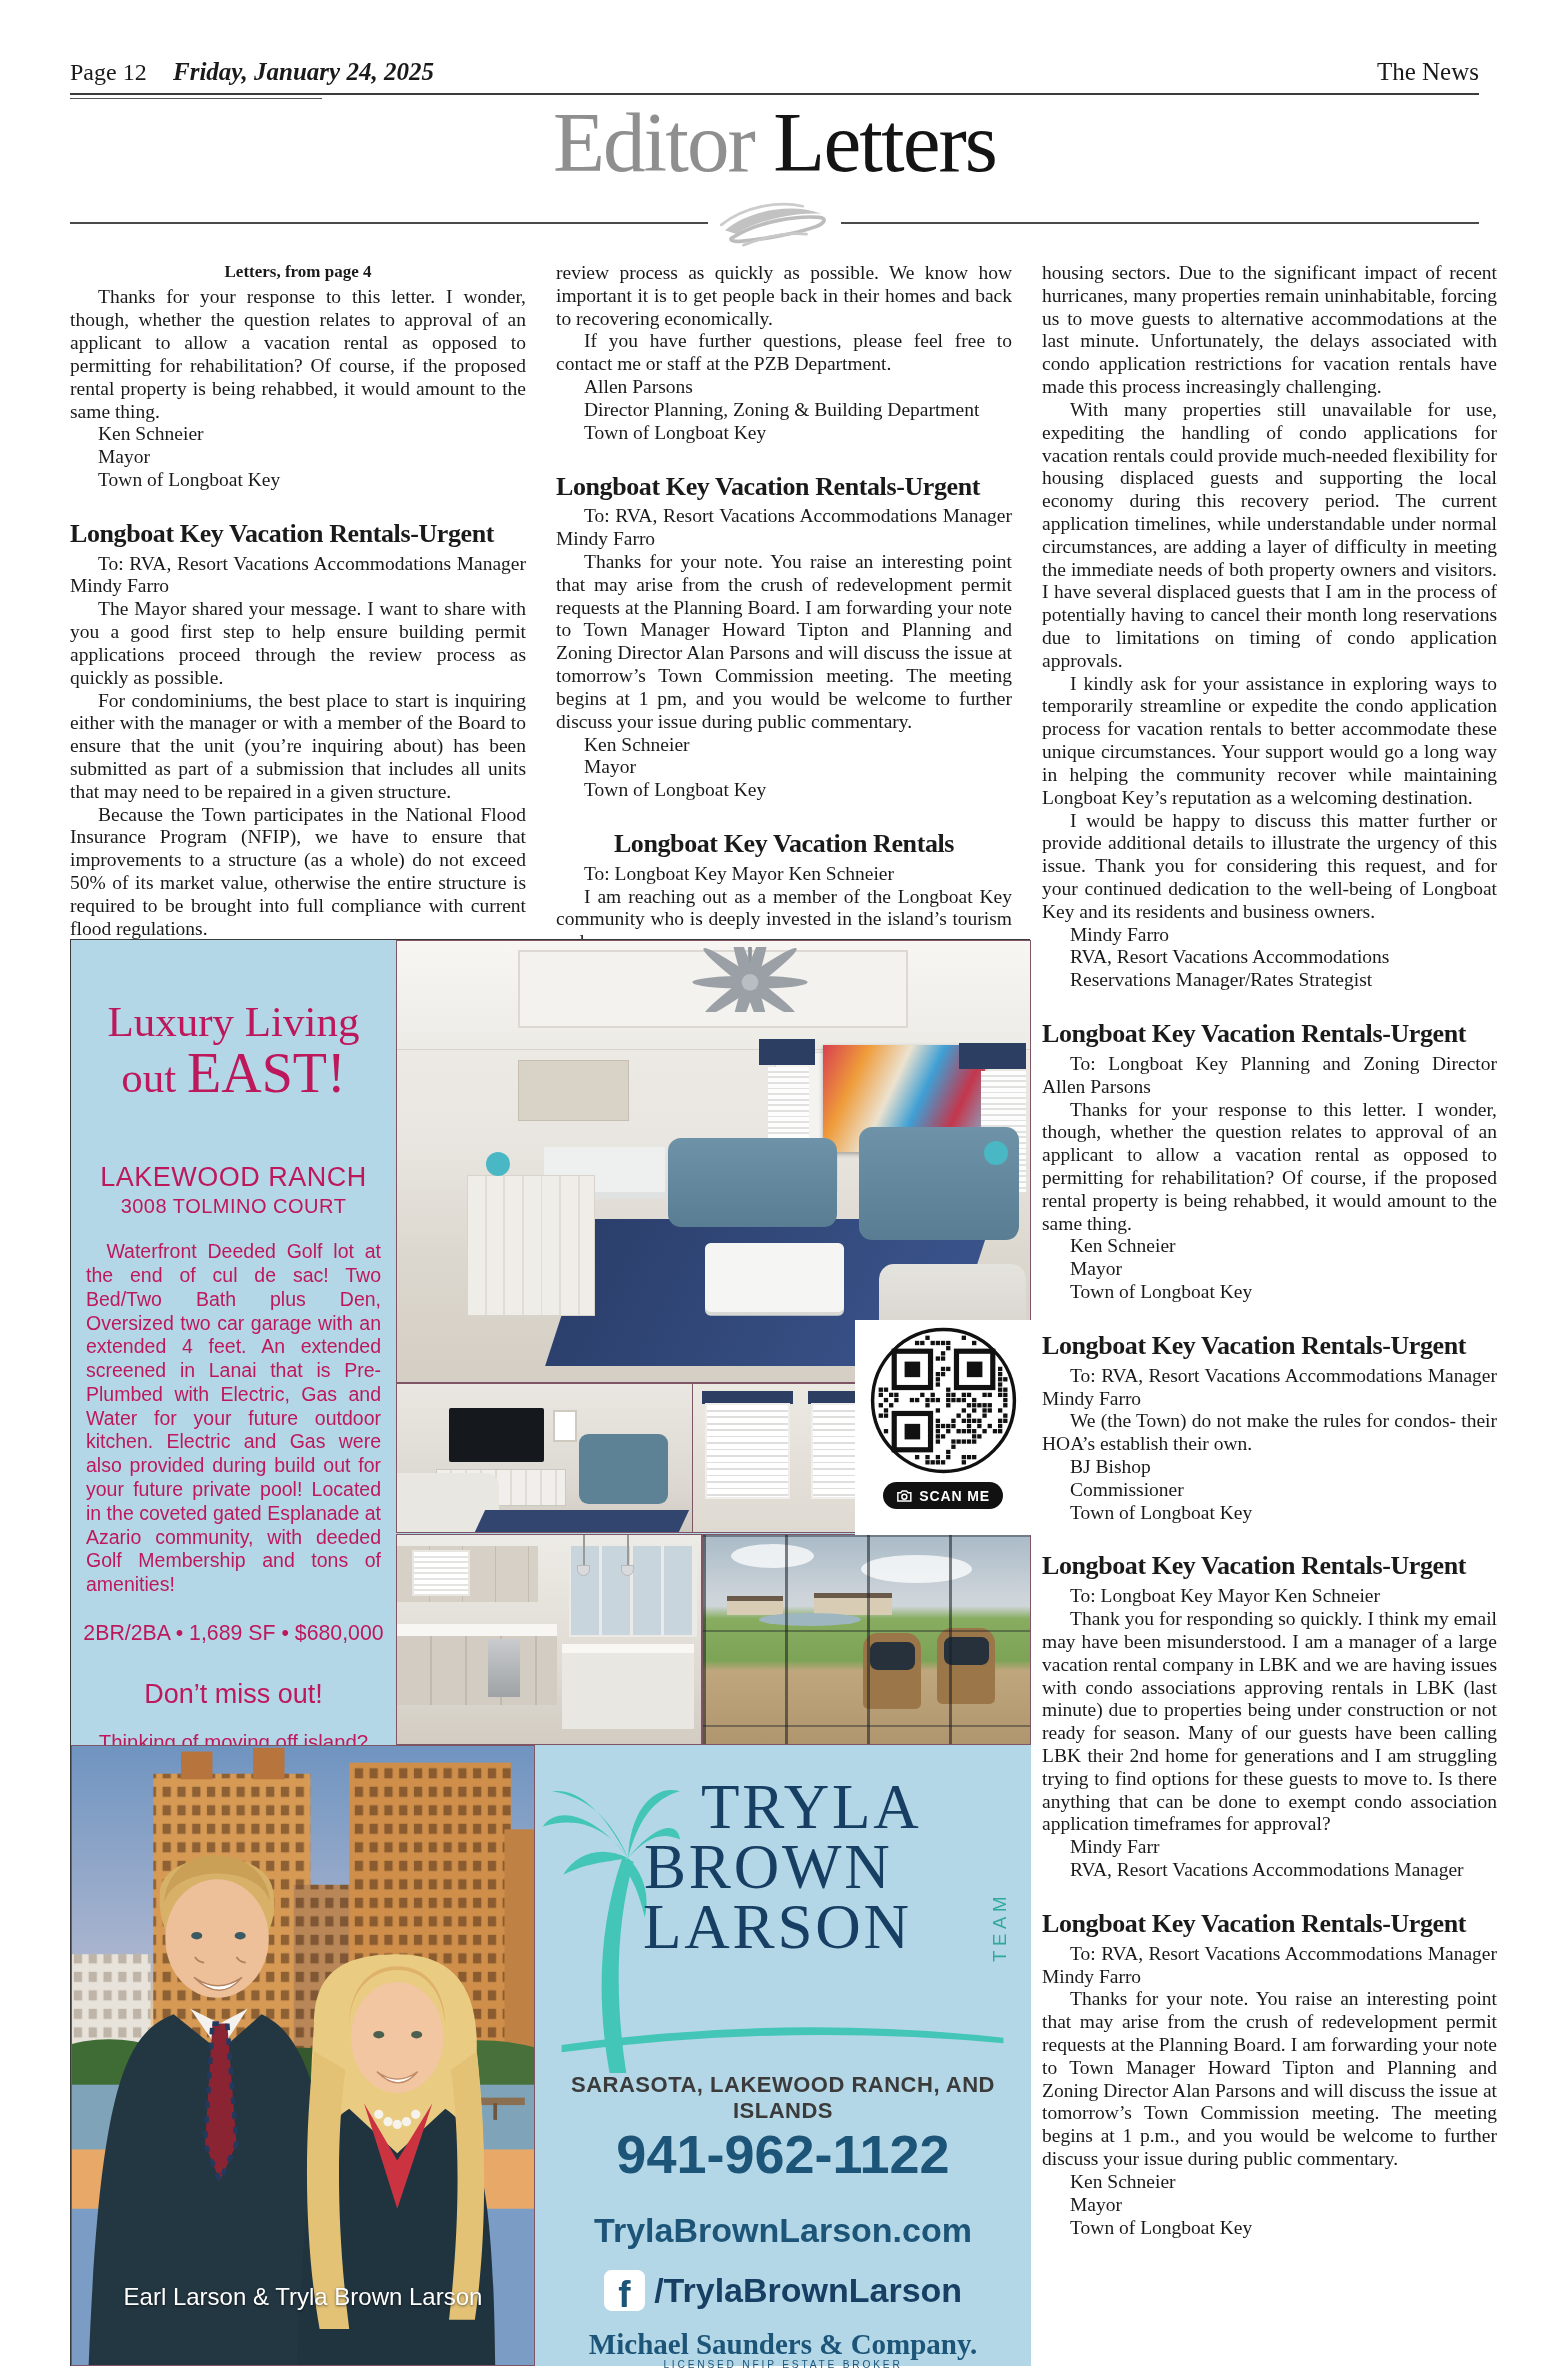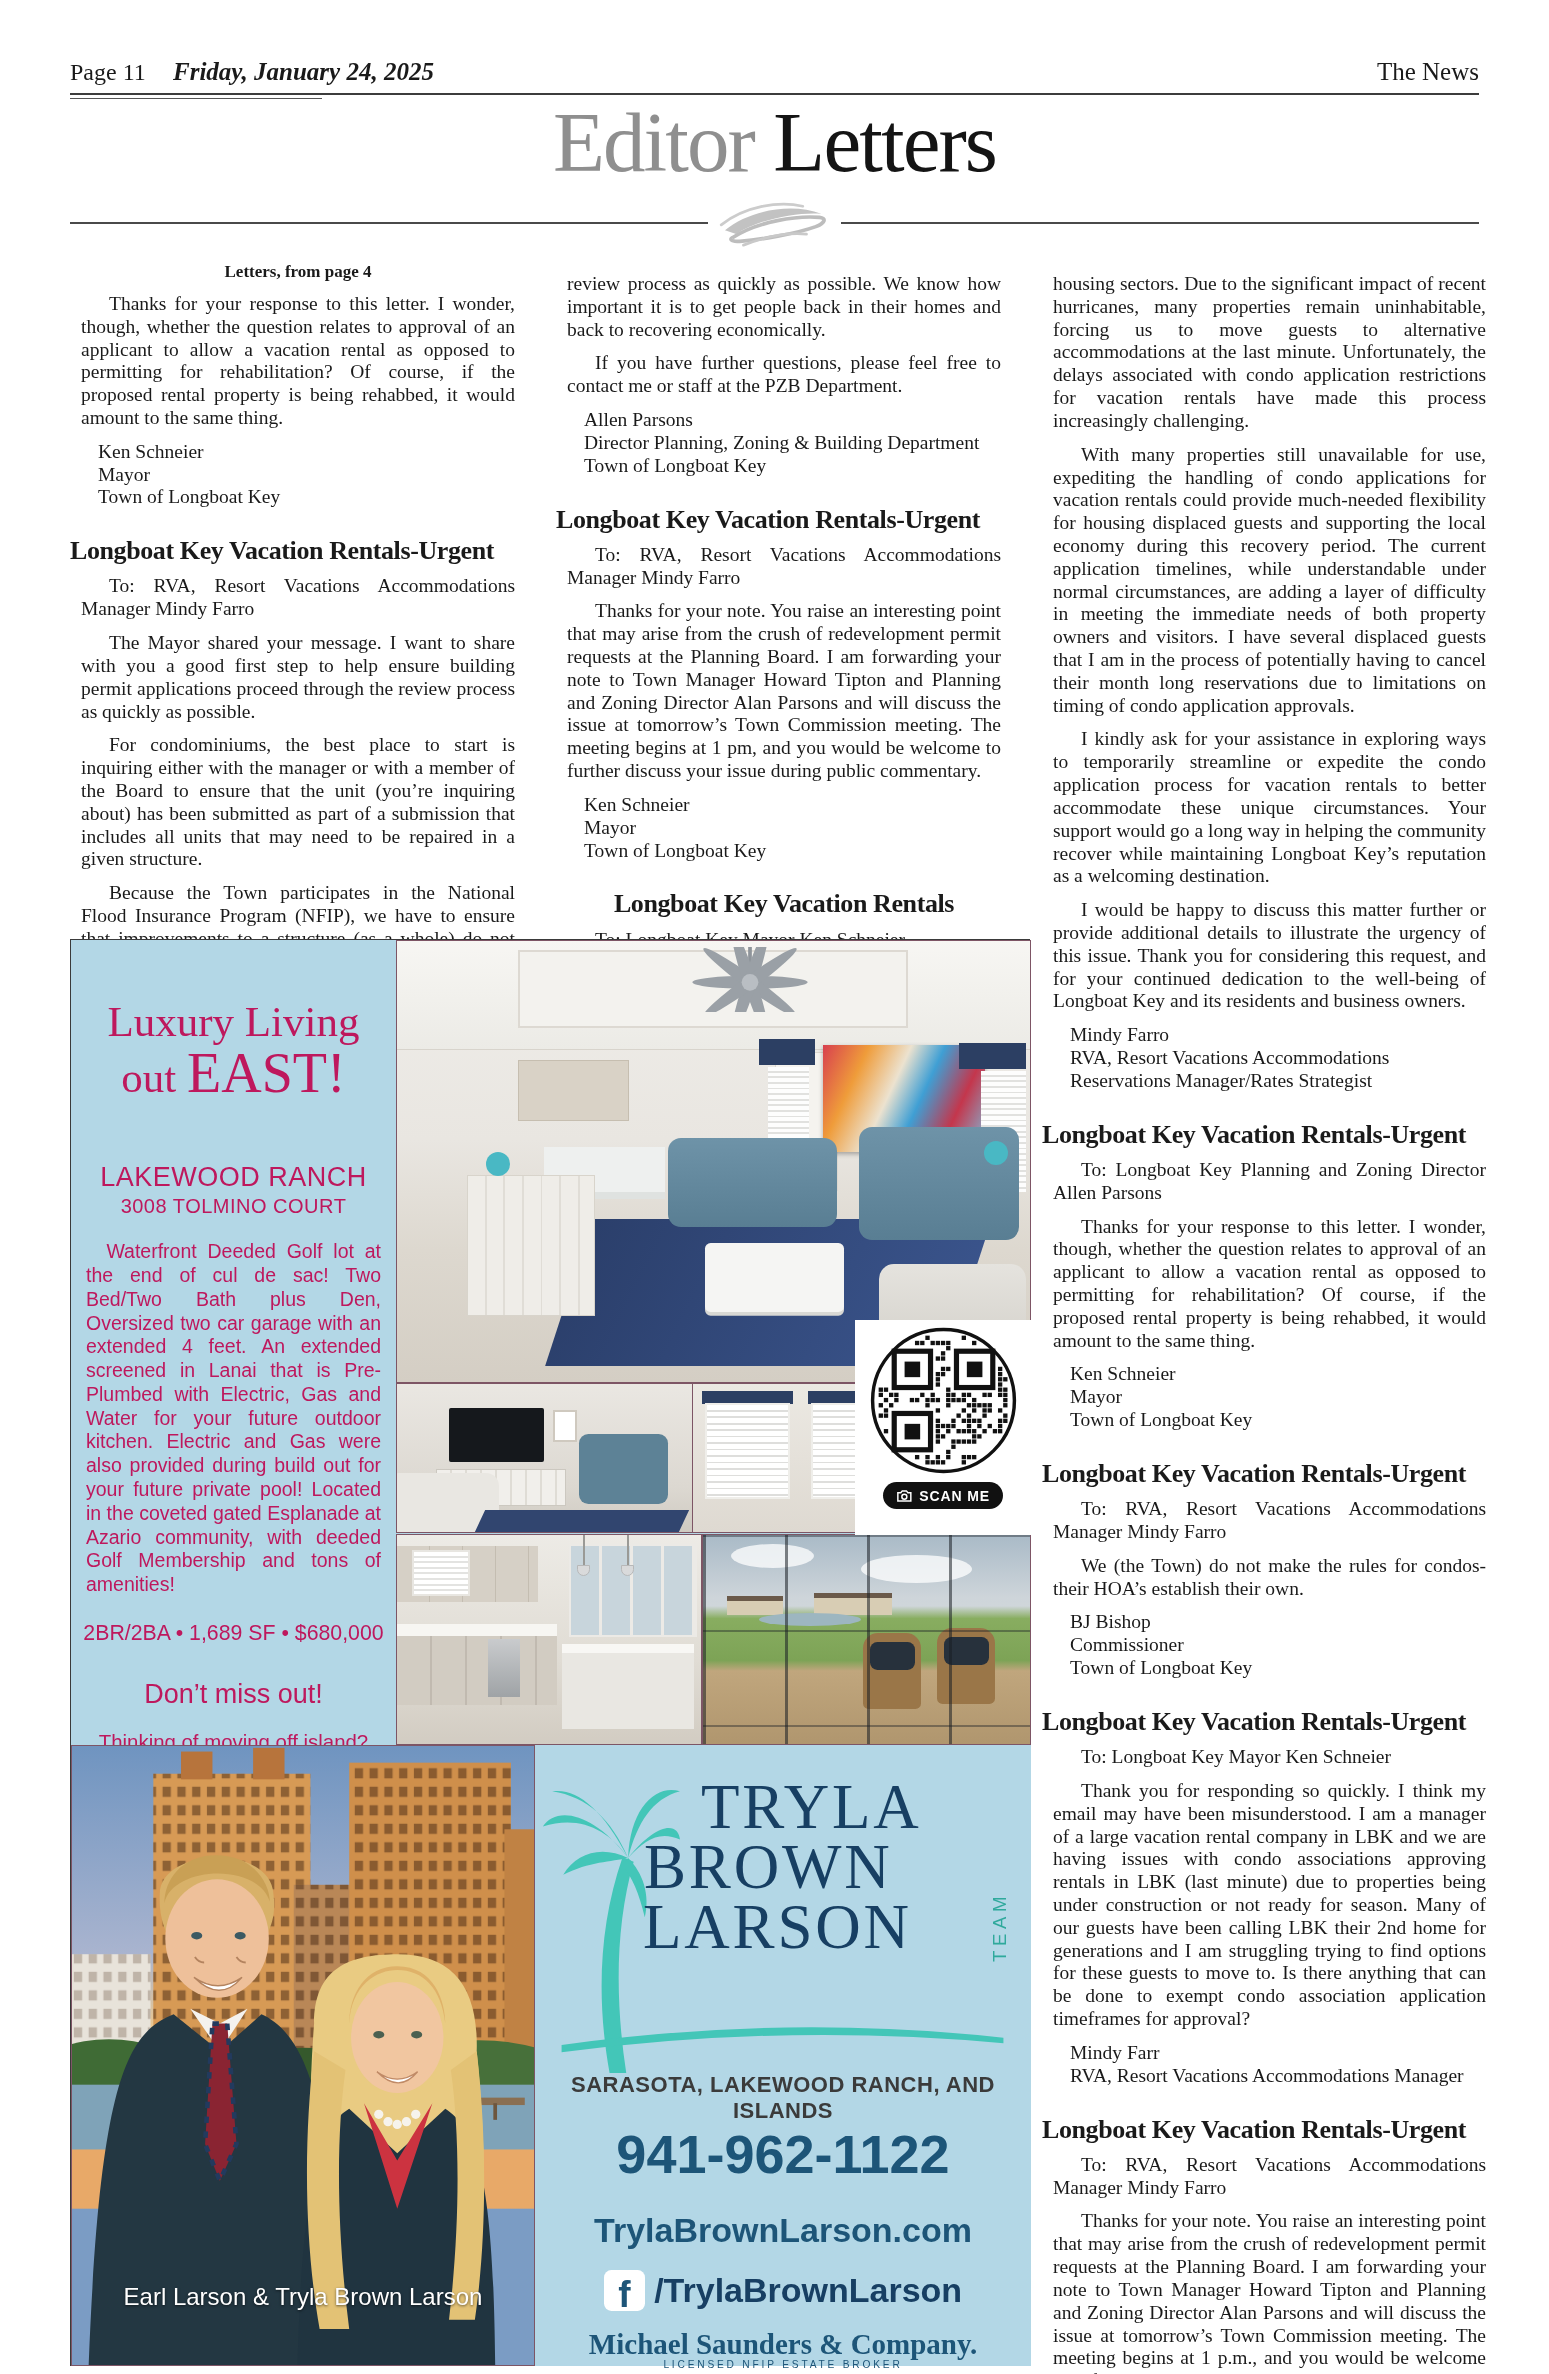--- a/index.html
+++ b/index.html
@@ -18,21 +18,21 @@
   .fl-line-l{left:70px;width:638px;top:222px;height:1.9px;background:#4a4a4a;}
   .fl-line-r{left:841px;right:70px;top:222px;height:1.9px;background:#4a4a4a;}
   .flourish{left:712px;top:193px;width:126px;height:58px;}
 
   
   .col{position:absolute;top:262px;width:456px;font-size:19.5px;line-height:1.17;text-align:justify;}
   #col1{left:70px;}
   #col2{left:556px;}
   #col3{left:1042px;width:455px;}
   .contd{font-weight:bold;font-size:17px;margin:0 0 4.6px 0;text-align:center;}
-  p.bp{margin:11px;text-indent:28px;}
+  p.bp{margin:0;text-indent:28px;}
   p.cont{text-indent:0;}
   .sig{margin:0;padding-left:28px;text-align:left;}
   h2.lh{font-size:26px;margin:28px 0 5.6px 0;text-align:left;letter-spacing:-0.4px;line-height:1.05;}
   h2.lh.ctr{text-align:center;}
 
   
   .ad{left:70px;top:939px;width:960px;height:1427px;border:1.9px solid #3a3a3a;box-sizing:border-box;background:#b3d7e6;}
   .ad *{box-sizing:border-box;}
   .photo{position:absolute;overflow:hidden;border:0.9px solid #7d5565;}
 
@@ -137,21 +137,21 @@
   .fb-box span{font-family:"Liberation Sans",sans-serif;font-weight:bold;font-size:37px;color:#1d5578;line-height:0.9;}
   .ty-fb .hand{font-family:"Liberation Sans",sans-serif;font-weight:bold;font-size:34px;color:#173f63;}
   .ty-broker{position:absolute;left:0;right:0;top:583px;text-align:center;font-family:"Liberation Serif",serif;font-weight:bold;font-size:29px;color:#1d5578;}
   .ty-broker-sub{position:absolute;left:0;right:0;top:614px;text-align:center;font-family:"Liberation Sans",sans-serif;font-size:10.2px;letter-spacing:2.8px;color:#1d5578;}
 </style>
 </head>
 <body>
 
 <div>
 
-  <div class="abs hdr-left">Page 11</div>
+  <div class="abs hdr-left">Page 12</div>
   <div class="abs hdr-date">Friday, January 24, 2025</div>
   <div class="abs hdr-right">The News</div>
   <div class="abs rule-main"></div>
   <div class="abs rule-sub"></div>
   <div class="abs page-title">
     <span class="t-gray">Editor</span>
     <span class="t-black">Letters</span>
   </div>
   <div class="abs fl-line-l"></div>
   <div class="abs fl-line-r"></div>

